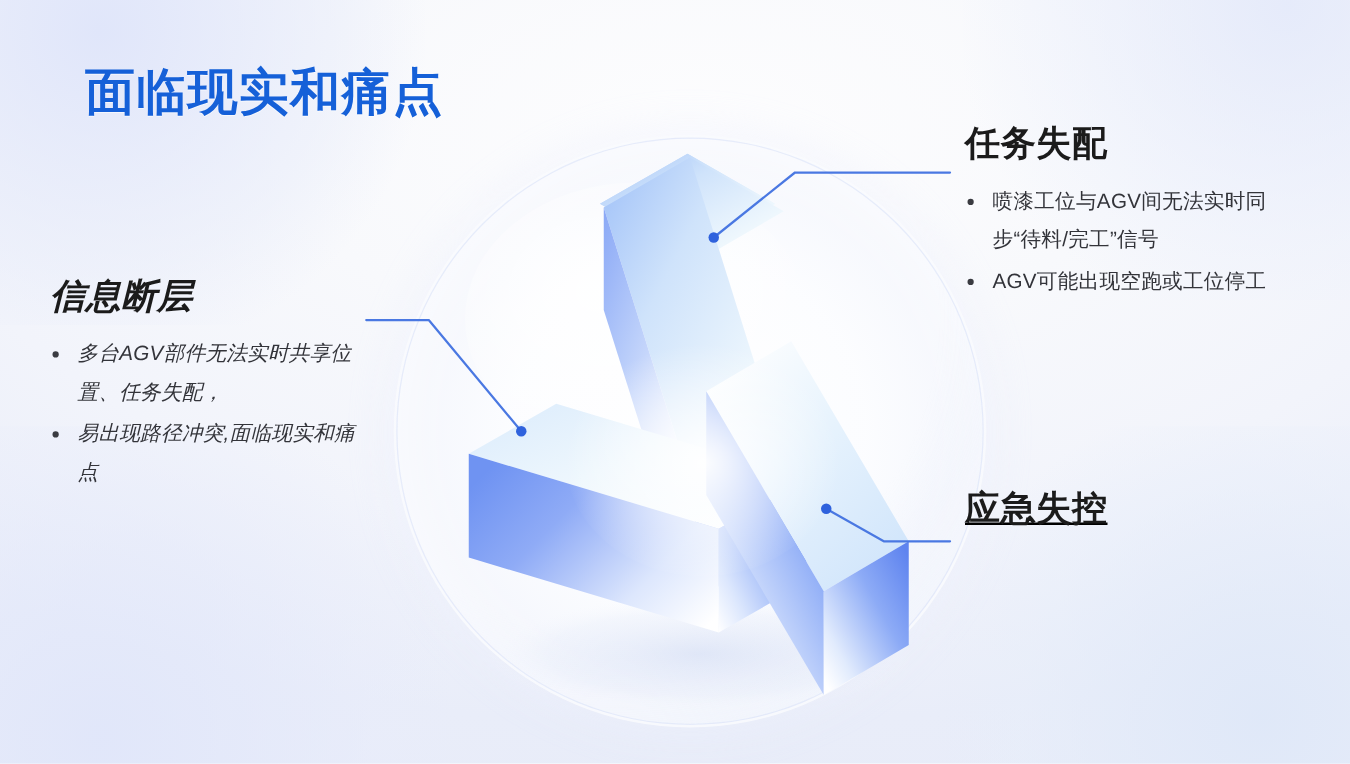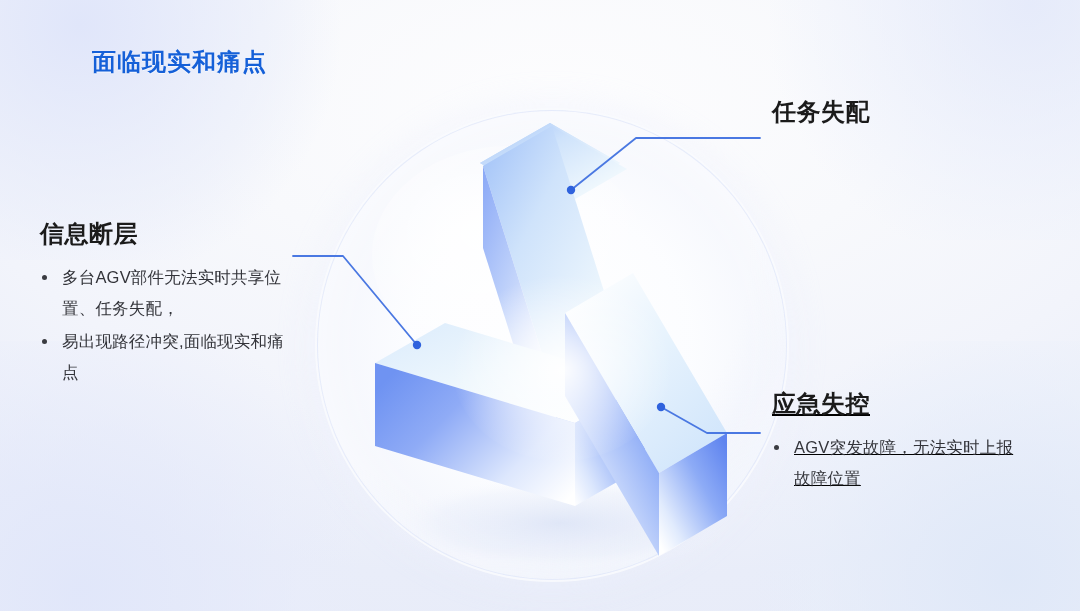--- a/index.html
+++ b/index.html
@@ -44,23 +44,23 @@
   }
   .tint-tr {
     right: -210px; top: -230px;
     width: 520px; height: 470px;
     background: radial-gradient(circle at 50% 50%, rgba(226,232,250,0.8) 0%, rgba(234,239,252,0.35) 55%, rgba(255,255,255,0) 76%);
   }
 
   
   #slide-title {
     position: absolute;
-    left: 92px;
+    left: 68px;
     top: 46px;
-    font-size: 24px;
+    font-size: 40px;
     font-weight: bold;
     letter-spacing: 1px;
     color: #1560d8;
     white-space: nowrap;
     text-shadow: 0 1px 0 rgba(255,255,255,0.6);
   }
 
   
   #orb-wrap {
     position: absolute;
@@ -109,21 +109,21 @@
     position: absolute;
     left: 0; top: 0;
     pointer-events: none;
   }
 
   
   .block {
     position: absolute;
   }
   .block-title {
-    font-size: 24px;
+    font-size: 28px;
     font-weight: bold;
     color: #1b1b1b;
     margin-bottom: 12px;
     letter-spacing: 0.5px;
   }
   .bullets {
     list-style: none;
     margin: 0;
     padding: 0;
   }
@@ -139,21 +139,21 @@
   .bullet .dot {
     position: absolute;
     left: 2px;
     top: 13px;
     width: 5px;
     height: 5px;
     border-radius: 50%;
     background: #3a3b41;
   }
 
-  #block-left  { left: 40px;  top: 218px; width: 252px; }
+  #block-left  { left: 40px;  top: 218px; width: 252px; font-style: italic; }
   #block-tr    { left: 772px; top: 96px;  width: 248px; }
   #block-br    { left: 772px; top: 388px; width: 252px; text-decoration: underline; }
 </style>
 </head>
 <body>
 
 <div id="slide">
 
   <div class="corner-tint tint-tl"></div>
   <div class="corner-tint tint-tr"></div>
@@ -314,25 +314,31 @@
       </li>
       <li class="bullet">
         <span class="dot"></span>
         <span>易出现路径冲突,面临现实和痛点</span>
       </li>
     </ul>
   </div>
 
   <div class="block" id="block-tr">
     <div class="block-title">任务失配</div>
+    <ul class="bullets">
+      <li class="bullet">
+        <span class="dot"></span>
+        <span>喷漆工位与AGV间无法实时同步“待料/完工”信号</span>
+      </li>
+      <li class="bullet">
+        <span class="dot"></span>
+        <span>AGV可能出现空跑或工位停工</span>
+      </li>
+    </ul>
   </div>
 
   <div class="block" id="block-br">
     <div class="block-title">应急失控</div>
     <ul class="bullets">
-      <li class="bullet">
-        <span class="dot"></span>
-        <span>AGV突发故障，无法实时上报故障位置</span>
-      </li>
     </ul>
   </div>
 
 </div>
 
 </body></html>

